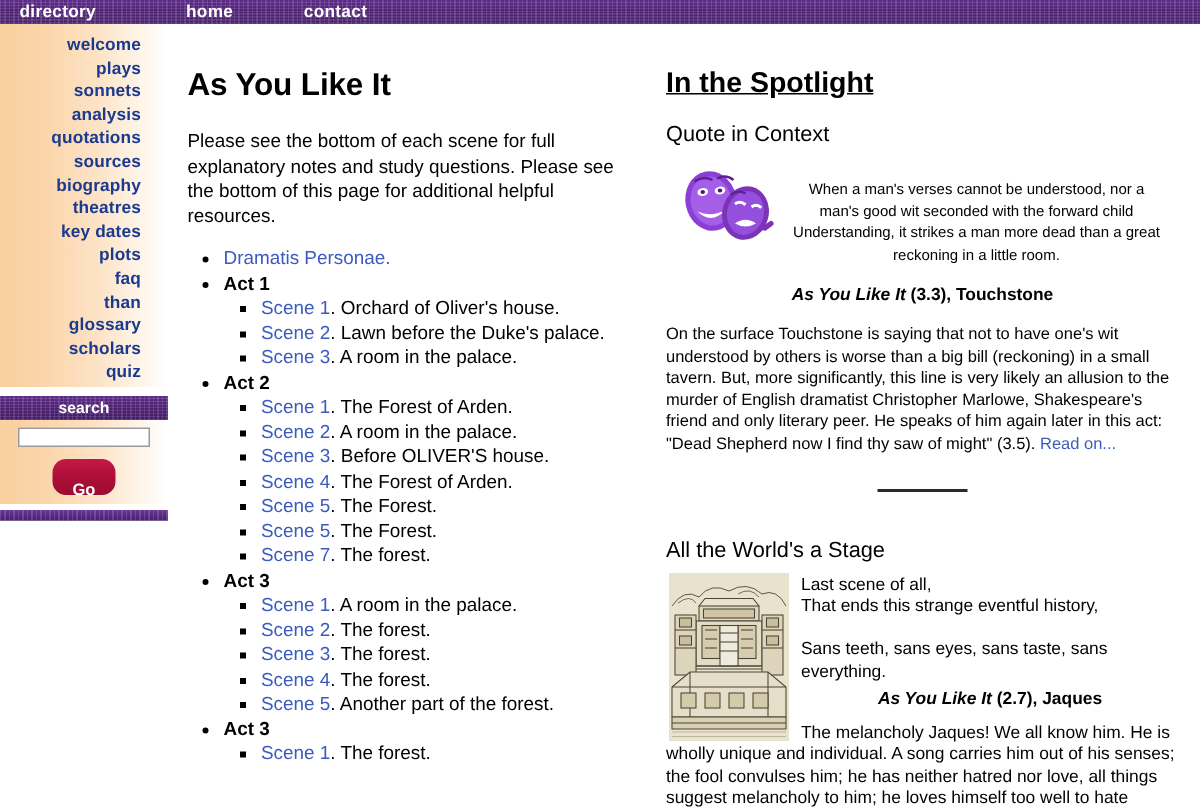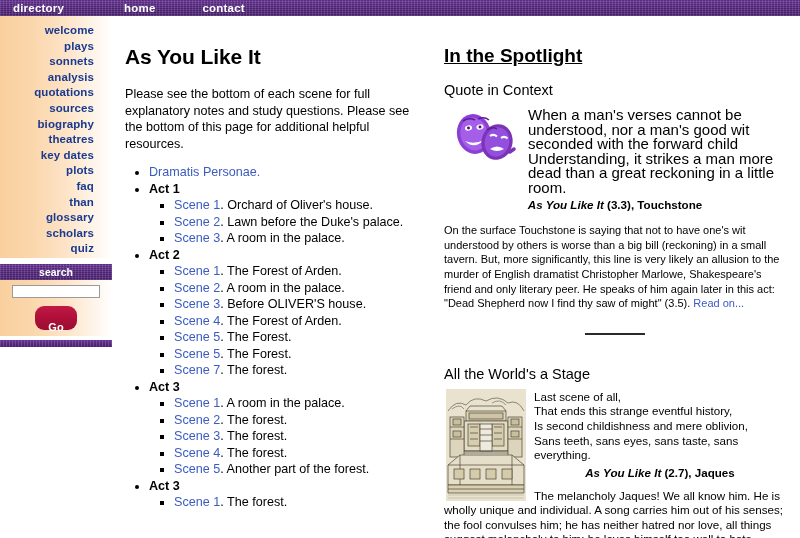--- a/index.html
+++ b/index.html
@@ -216,24 +216,25 @@
     margin-top: 9px;
     overflow: hidden;
   }
   .masks-img {
     float: left;
     width: 72px;
     height: 54px;
     margin: 3px 6px 0 6px;
   }
   .quote-text {
-    font-size: 15px;
+    font-size: 10px;
     line-height: 14.6px;
-    margin: 0;
-    overflow: hidden;
+    margin: 12px;
+    overflow: hidden;
+    text-align: center;
   }
   .quote-attr {
     font-size: 11.6px;
     font-weight: bold;
     text-align: center;
     margin: 2px 0 0 0;
     line-height: 14.6px;
   }
   .quote-attr i { font-style: italic; }
   p.body-text {
@@ -448,18 +449,18 @@
           <line x1="2" y1="100" x2="78" y2="100"></line>
           <line x1="18" y1="62" x2="62" y2="62"></line>
           <line x1="18" y1="64" x2="62" y2="64"></line>
         </g>
         <g stroke="#6b6550" stroke-width="0.4" fill="none" opacity="0.6">
           <line x1="2" y1="106" x2="78" y2="106"></line>
           <line x1="2" y1="109" x2="78" y2="109"></line>
         </g>
       </svg>
 
-      <p class="verse"><span>Last scene of all,</span><br><span>That ends this strange eventful history,</span><br><span>Is second childishness and mere oblivion,</span><br><span>Sans teeth, sans eyes, sans taste, sans everything.</span></p>
+      <p class="verse"><span>Last scene of all,</span><br><span>That ends this strange eventful history,</span><br><br><span>Sans teeth, sans eyes, sans taste, sans everything.</span></p>
       <p class="verse-attr"><i>As You Like It</i><span> (2.7), Jaques</span></p>
       <p class="jaques-text">The melancholy Jaques! We all know him. He is wholly unique and individual. A song carries him out of his senses; the fool convulses him; he has neither hatred nor love, all things suggest melancholy to him; he loves himself too well to hate anybody, among the cheerful cheerless only he. Happy faces but what his philosophic meditation; he mistakes his own</p>
     </div>
   </div>
 </div>
 
 </body></html>

